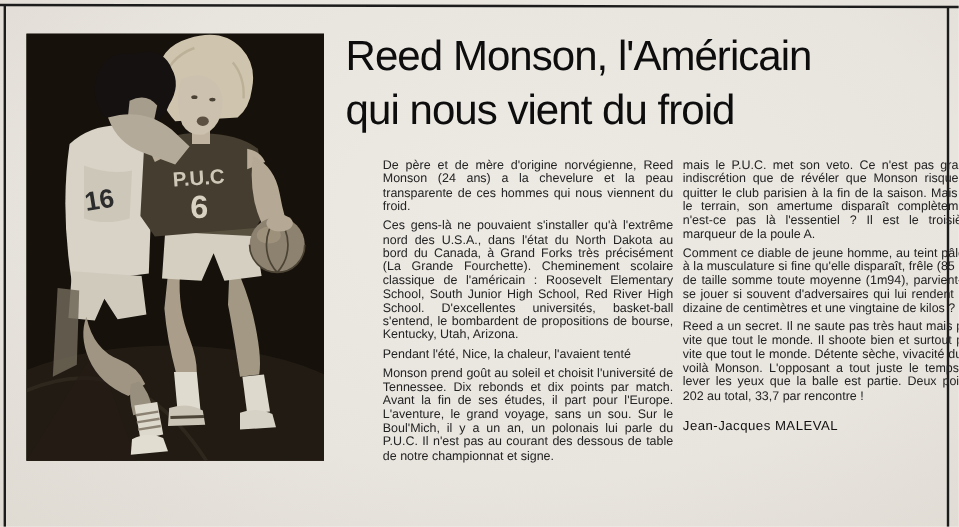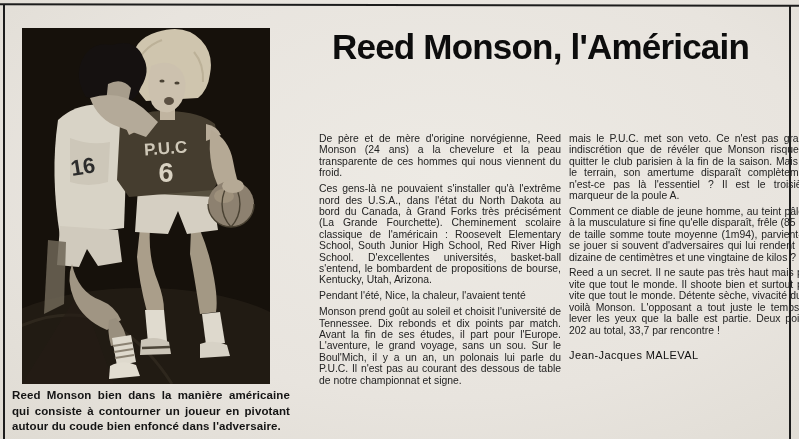--- a/index.html
+++ b/index.html
@@ -21,22 +21,22 @@
     background:#16110b;
   }
   #photo svg{display:block;}
   #photo-caption{
     position:absolute;left:12px;top:388px;width:278px;
     font-size:11.5px;line-height:15.5px;font-weight:bold;
     color:#141414;text-align:justify;letter-spacing:0.1px;
   }
   #headline{
     position:absolute;left:288px;top:24px;width:505px;
-    text-align:center;font-size:35px;line-height:45px;
-    font-weight:bold;letter-spacing:-0.8px;color:#0d0d0d;
+    font-size:35px;line-height:45px;
+    font-weight:normal;letter-spacing:-0.8px;color:#0d0d0d;
   }
   .col{
     position:absolute;top:133px;
     font-size:10.4px;line-height:11.4px;text-align:justify;margin-left:23px;
   }
   #col1{left:296px;width:242px;}
   #col2{left:546px;width:247px;}
   .col p{margin:0 0 4.5px 0;}
   .col p:last-child{margin-bottom:0;}
   #byline{
@@ -108,24 +108,24 @@
 
       <g>
         <circle cx="209" cy="176" r="23" fill="#8d8170"></circle>
         <ellipse cx="202" cy="168" rx="10" ry="7" fill="#a2957f" opacity="0.8"></ellipse>
         <path d="M186 176 a23 23 0 0 0 46 0 M209 153 a34 34 0 0 0 0 46 M209 153 a34 34 0 0 1 0 46" stroke="#4b4334" stroke-width="1.4" fill="none"></path>
         <ellipse cx="211" cy="158" rx="11" ry="7" fill="#b5a995"></ellipse>
       </g>
     </svg>
   </figure>
 
-  <figcaption id="photo-caption">Reed Monson bien dans la manière américaine qui consiste à contourner un joueur en pivotant autour du coude bien enfoncé dans l'adversaire.</figcaption>
 
   <h1 id="headline" style="margin:0">
     <div>Reed Monson, l'Américain</div>
+    <div>qui nous vient du froid</div>
   </h1>
 
   <div id="col1" class="col">
     <p>De père et de mère d'origine norvégienne, Reed Monson (24 ans) a la chevelure et la peau transparente de ces hommes qui nous viennent du froid.</p>
     <p>Ces gens-là ne pouvaient s'installer qu'à l'extrême nord des U.S.A., dans l'état du North Dakota au bord du Canada, à Grand Forks très précisément (La Grande Fourchette). Cheminement scolaire classique de l'américain : Roosevelt Elementary School, South Junior High School, Red River High School. D'excellentes universités, basket-ball s'entend, le bombardent de propositions de bourse, Kentucky, Utah, Arizona.</p>
     <p>Pendant l'été, Nice, la chaleur, l'avaient tenté</p>
     <p>Monson prend goût au soleil et choisit l'université de Tennessee. Dix rebonds et dix points par match. Avant la fin de ses études, il part pour l'Europe. L'aventure, le grand voyage, sans un sou. Sur le Boul'Mich, il y a un an, un polonais lui parle du P.U.C. Il n'est pas au courant des dessous de table de notre championnat et signe.</p>
   </div>
 
   <div id="col2" class="col">

